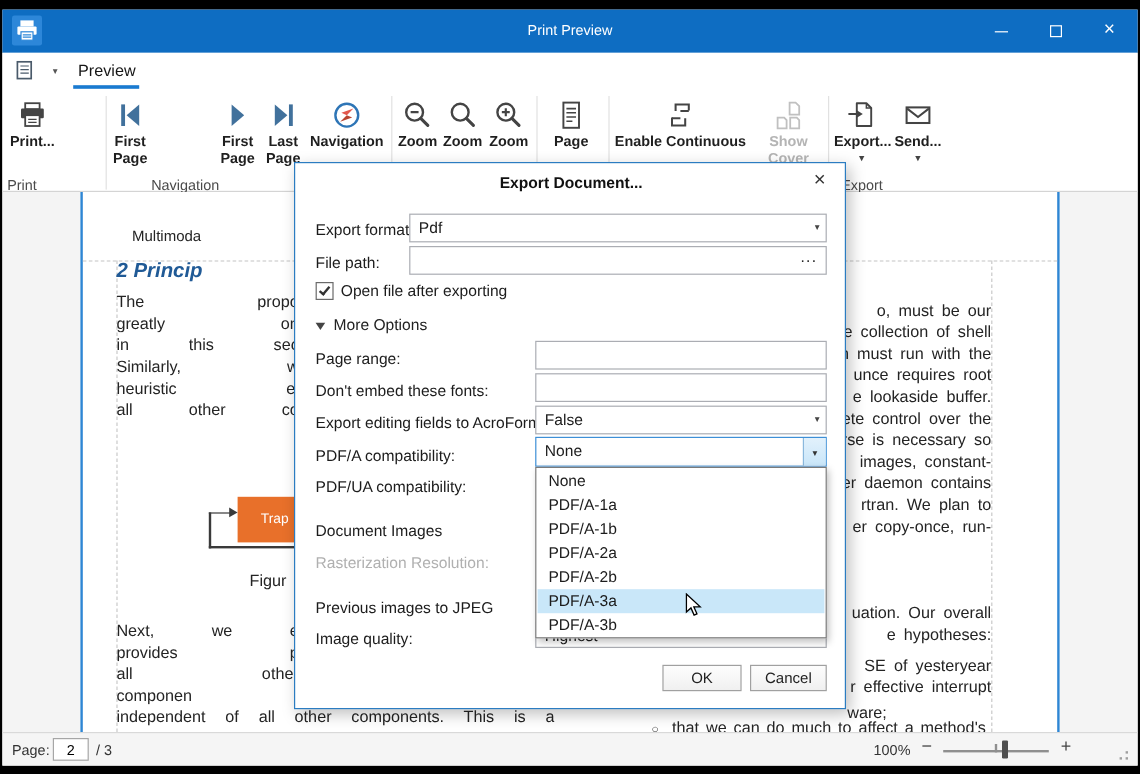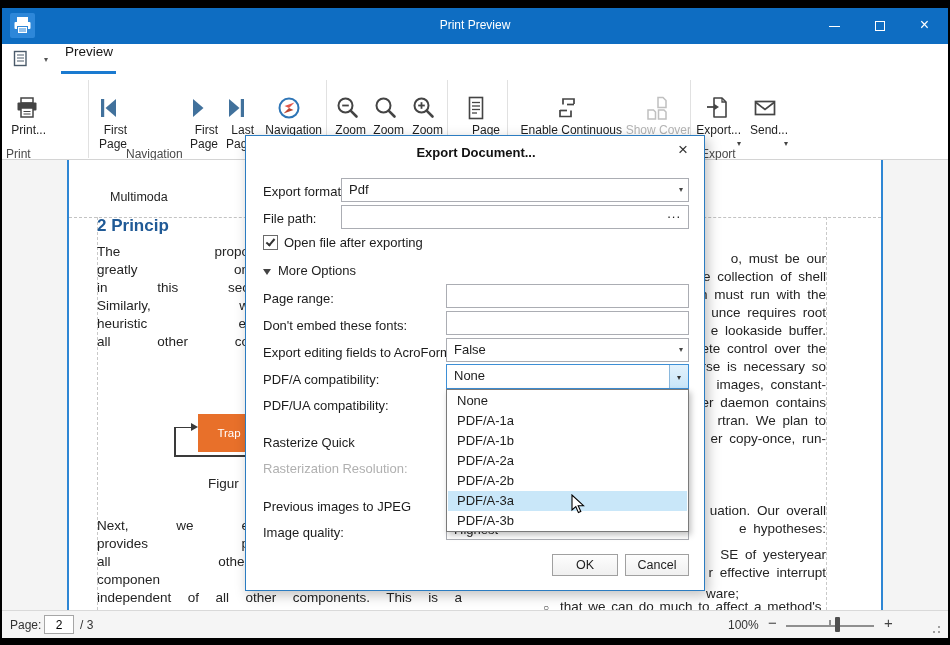--- a/index.html
+++ b/index.html
@@ -12,43 +12,43 @@
   #win-title { position:absolute; left:0; top:10px; width:946px; text-align:center; color:#fff; font-size:12px; }
   .winbtn { position:absolute; top:0; width:45px; height:36px; color:#fff; text-align:center; }
   #btn-min { left:810px; } #btn-max { left:855px; } #btn-close { left:900px; font-size:16px; line-height:34px; }
   #btn-min .bar { position:absolute; left:17px; top:18px; width:11px; height:1.4px; background:#fff; }
   #btn-max .box { position:absolute; left:18px; top:13px; width:10px; height:10px; border:1.4px solid #fff; }
 
   
   #tabrow { position:absolute; left:0; top:36px; width:946px; height:31px; background:#fff; }
   #appmenu { position:absolute; left:10px; top:5px; width:36px; height:21px; }
   #appmenu .dd { position:absolute; right:0; top:6px; font-size:8px; color:#555; }
-  #tab-preview { position:absolute; left:63px; top:0; font-size:13.5px; color:#161616; }
+  #tab-preview { position:absolute; left:63px; top:7px; font-size:13.5px; color:#161616; }
   #tab-underline { position:absolute; left:59px; top:27px; width:55px; height:3px; background:#1a7ad0; }
 
   
   #ribbon { position:absolute; left:0; top:67px; width:946px; height:85px; background:#fff; border-bottom:1px solid #d4d4d4; }
-  .rbtn { position:absolute; top:16px; height:76px; text-align:right; font-size:12px; color:#1f1f1f; cursor:default; }
+  .rbtn { position:absolute; top:4px; height:76px; text-align:center; font-size:12px; color:#1f1f1f; cursor:default;font-weight:bold; }
   .rbtn svg { display:block; margin:3px auto 1px auto; }
   .rbtn .lbl { line-height:13.5px; margin-top:2px; }
   .rbtn .dd { font-size:8px; color:#444; line-height:8px; margin-top:2px; }
   .rbtn.disabled { color:#b4b4b4; }
   .sep { position:absolute; top:5px; height:78px; width:1px; background:#e1e1e1; }
   .grplbl { position:absolute; top:72px; height:13px; font-size:12px; color:#4a4a4a; text-align:left; }
 
   
   #preview { position:absolute; left:0; top:152px; width:946px; height:450px; background:#f4f4f4; overflow:hidden; }
   #page { position:absolute; left:65px; top:0; width:816px; height:450px; background:#fff; border-left:2px solid #2e86d4; border-right:2px solid #2e86d4; }
   .guide-h { position:absolute; left:67px; top:57px; width:812px; border-top:1px dashed #c3c3c3; }
   .guide-v { position:absolute; top:57px; height:393px; border-left:1px dashed #c9c9c9; }
   #doc { position:absolute; left:0; top:0; width:946px; height:450px; color:#242424; }
   .dline { position:absolute; left:95px; width:152px; font-size:13.5px; text-align:justify; text-align-last:justify; overflow:hidden; white-space:nowrap; }
   .rline { position:absolute; right:122px; white-space:nowrap; font-size:13.5px; word-spacing:3px; }
   #doc-header { position:absolute; left:108px; top:30px; font-size:12.5px; }
-  #doc-heading { position:absolute; left:95px; top:56px; font-size:17px; font-weight:bold; color:#205a96; white-space:nowrap; }
+  #doc-heading { position:absolute; left:95px; top:56px; font-size:17px; font-weight:bold; color:#205a96; white-space:nowrap;font-style:italic; }
   #trap-box { position:absolute; left:196px; top:254px; width:62px; height:38px; background:#e8702a; color:#fff; font-size:11.5px; text-align:center; line-height:38px; }
   .arrow-line { position:absolute; background:#3a3a3a; }
   #arrow-head { position:absolute; left:189px; top:263px; width:0; height:0; border-left:7px solid #3a3a3a; border-top:4.5px solid transparent; border-bottom:4.5px solid transparent; }
   #fig-caption { position:absolute; left:206px; top:316px; font-size:13.5px; }
   #bullet-line { position:absolute; left:541px; top:439px; font-size:13.5px; white-space:nowrap; word-spacing:2px; }
   #bullet-line .b { font-size:10px; margin-right:11px; color:#333; }
   #ware-line { position:absolute; left:704px; top:426px; font-size:13.5px; }
 
   
   #statusbar { position:absolute; left:0; top:602px; width:946px; height:28px; background:#f5f5f5; border-top:1px solid #d9d9d9; font-size:12px; color:#333; }
@@ -339,21 +339,21 @@
       <span class="arr">▾</span>
     </div>
 
     <div class="dlabel" style="top:236px">PDF/A compatibility:</div>
     <div class="fld" id="combo-pdfa" style="left:200px;top:228px;width:243px;height:25px">
       <span>None</span>
       <div class="btn"><span>▾</span></div>
     </div>
 
     <div class="dlabel" style="top:262px">PDF/UA compatibility:</div>
-    <div class="dlabel" style="top:299px">Rasterize Quick</div>
+    <div class="dlabel" style="top:299px">Document Images</div>
     <div class="dlabel disabled" style="top:325px">Rasterization Resolution:</div>
     <div class="dlabel" style="top:363px">Previous images to JPEG</div>
     <div class="dlabel" style="top:389px">Image quality:</div>
     <div class="fld" style="left:200px;top:382px;width:243px;height:22px">
       <span>Highest</span>
       <span class="arr">▾</span>
     </div>
 
     <div id="popup">
       <div class="ditem" style="top:1px">None</div>

